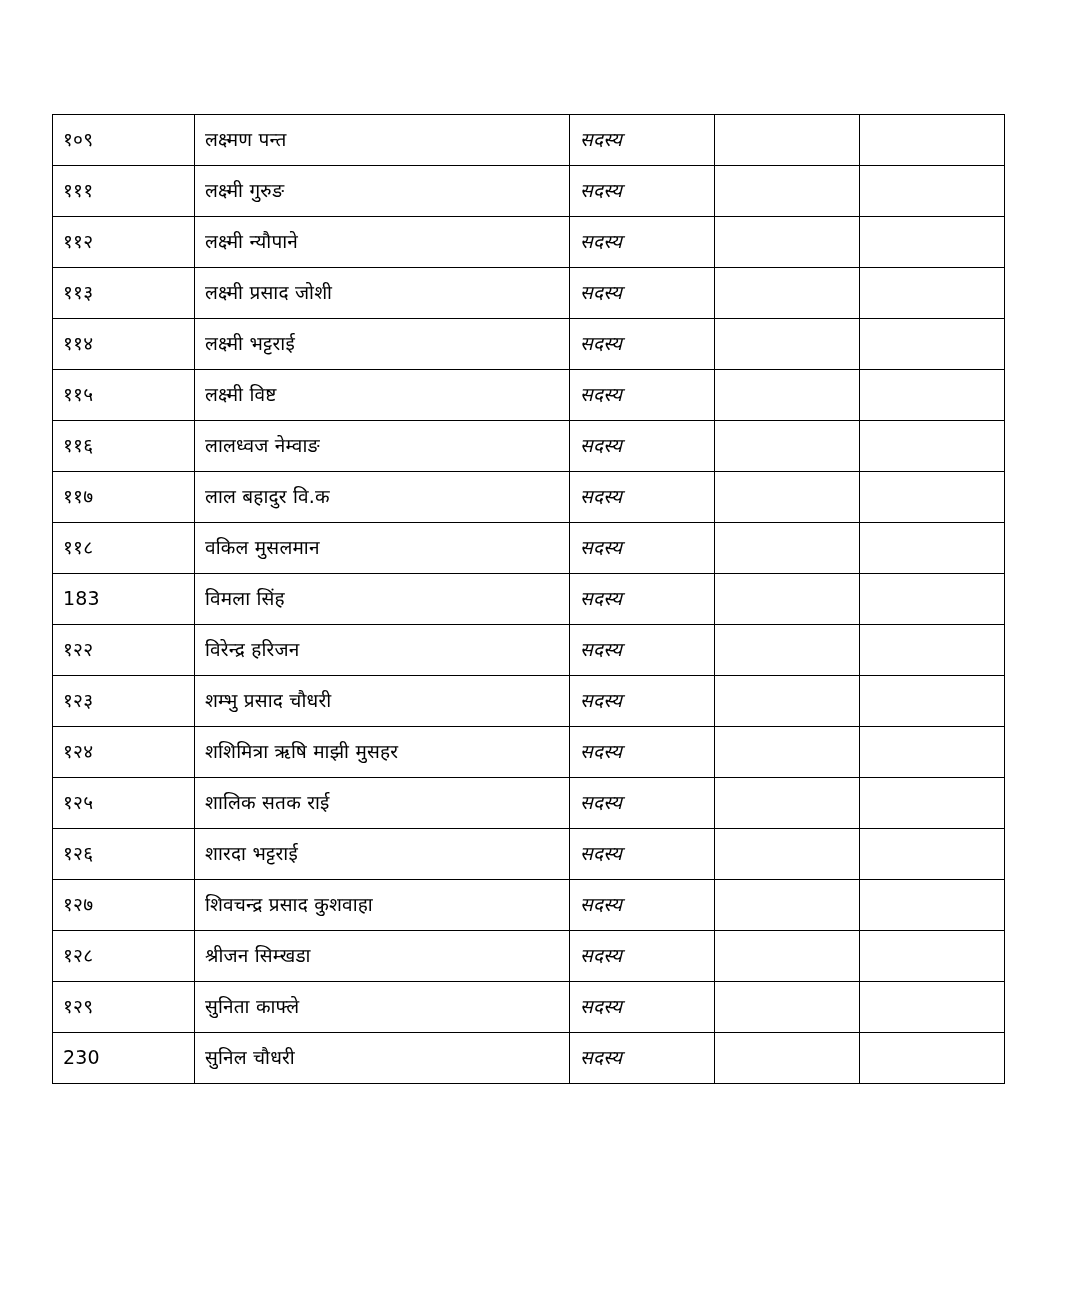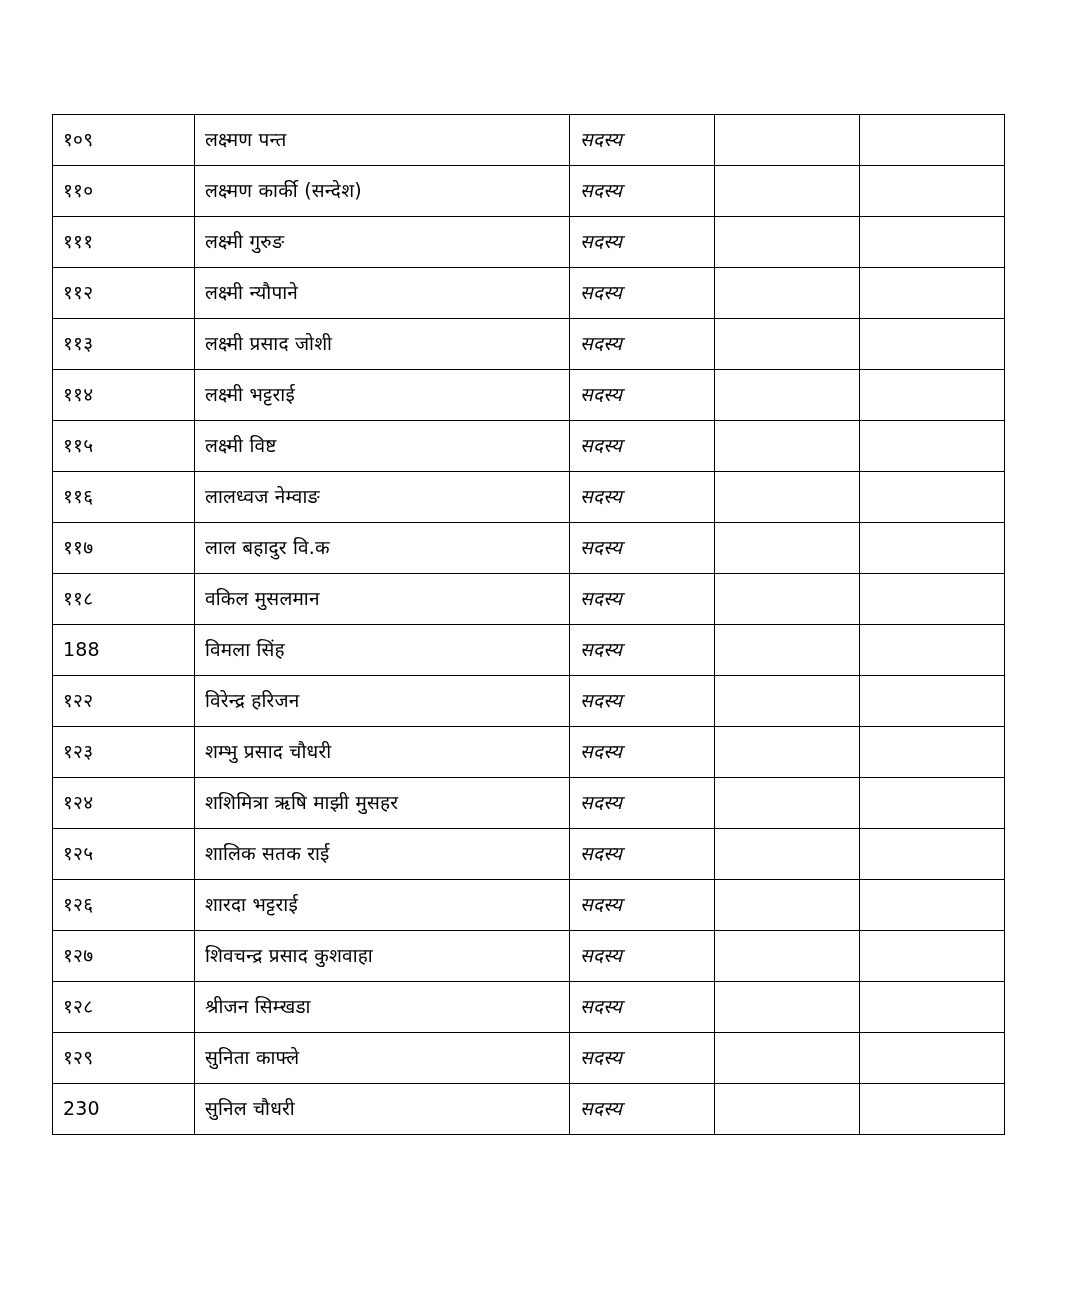--- a/index.html
+++ b/index.html
@@ -80,27 +80,20 @@
       </colgroup>
       <tbody>
           <tr>
             <td class="sn">१०९</td>
             <td class="name">लक्ष्मण पन्त</td>
             <td class="post">सदस्य</td>
             <td class="blank"></td>
             <td class="blank"></td>
           </tr>
           <tr>
-            <td class="sn">११०</td>
-            <td class="name">लक्ष्मण कार्की (सन्देश)</td>
-            <td class="post">सदस्य</td>
-            <td class="blank"></td>
-            <td class="blank"></td>
-          </tr>
-          <tr>
             <td class="sn">१११</td>
             <td class="name">लक्ष्मी गुरुङ</td>
             <td class="post">सदस्य</td>
             <td class="blank"></td>
             <td class="blank"></td>
           </tr>
           <tr>
             <td class="sn">११२</td>
             <td class="name">लक्ष्मी न्यौपाने</td>
             <td class="post">सदस्य</td>
@@ -143,21 +136,21 @@
             <td class="blank"></td>
           </tr>
           <tr>
             <td class="sn">११८</td>
             <td class="name">वकिल मुसलमान</td>
             <td class="post">सदस्य</td>
             <td class="blank"></td>
             <td class="blank"></td>
           </tr>
           <tr>
-            <td class="sn">188</td>
+            <td class="sn">183</td>
             <td class="name">विमला सिंह</td>
             <td class="post">सदस्य</td>
             <td class="blank"></td>
             <td class="blank"></td>
           </tr>
           <tr>
             <td class="sn">१२२</td>
             <td class="name">विरेन्द्र हरिजन</td>
             <td class="post">सदस्य</td>
             <td class="blank"></td>

